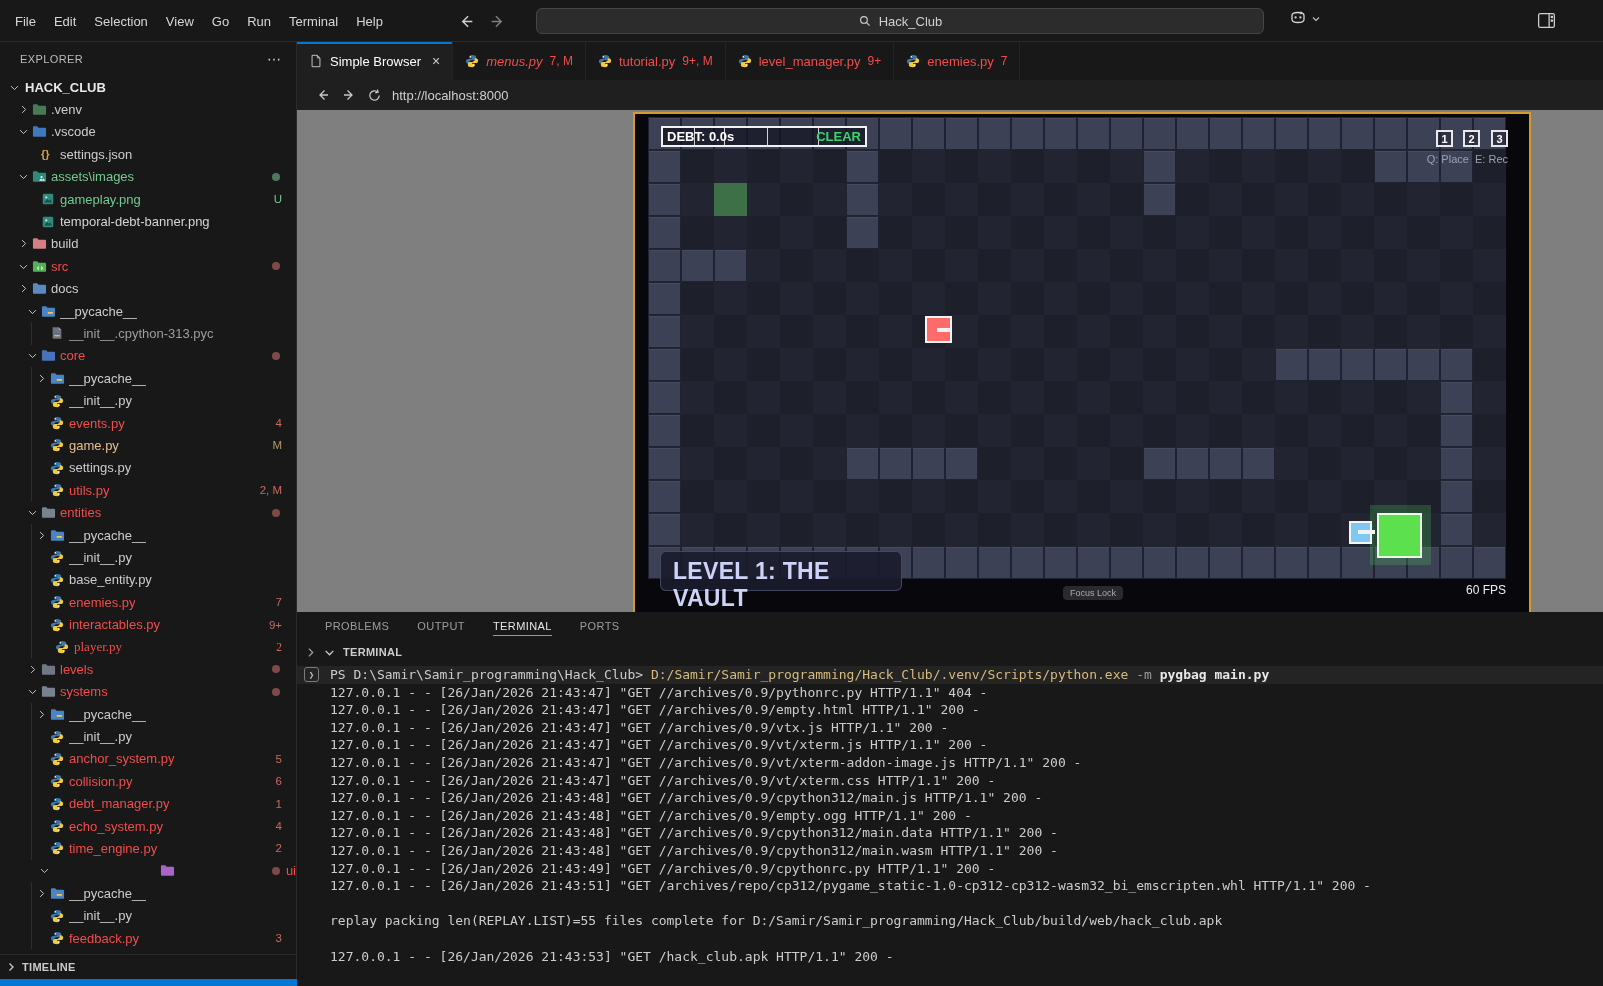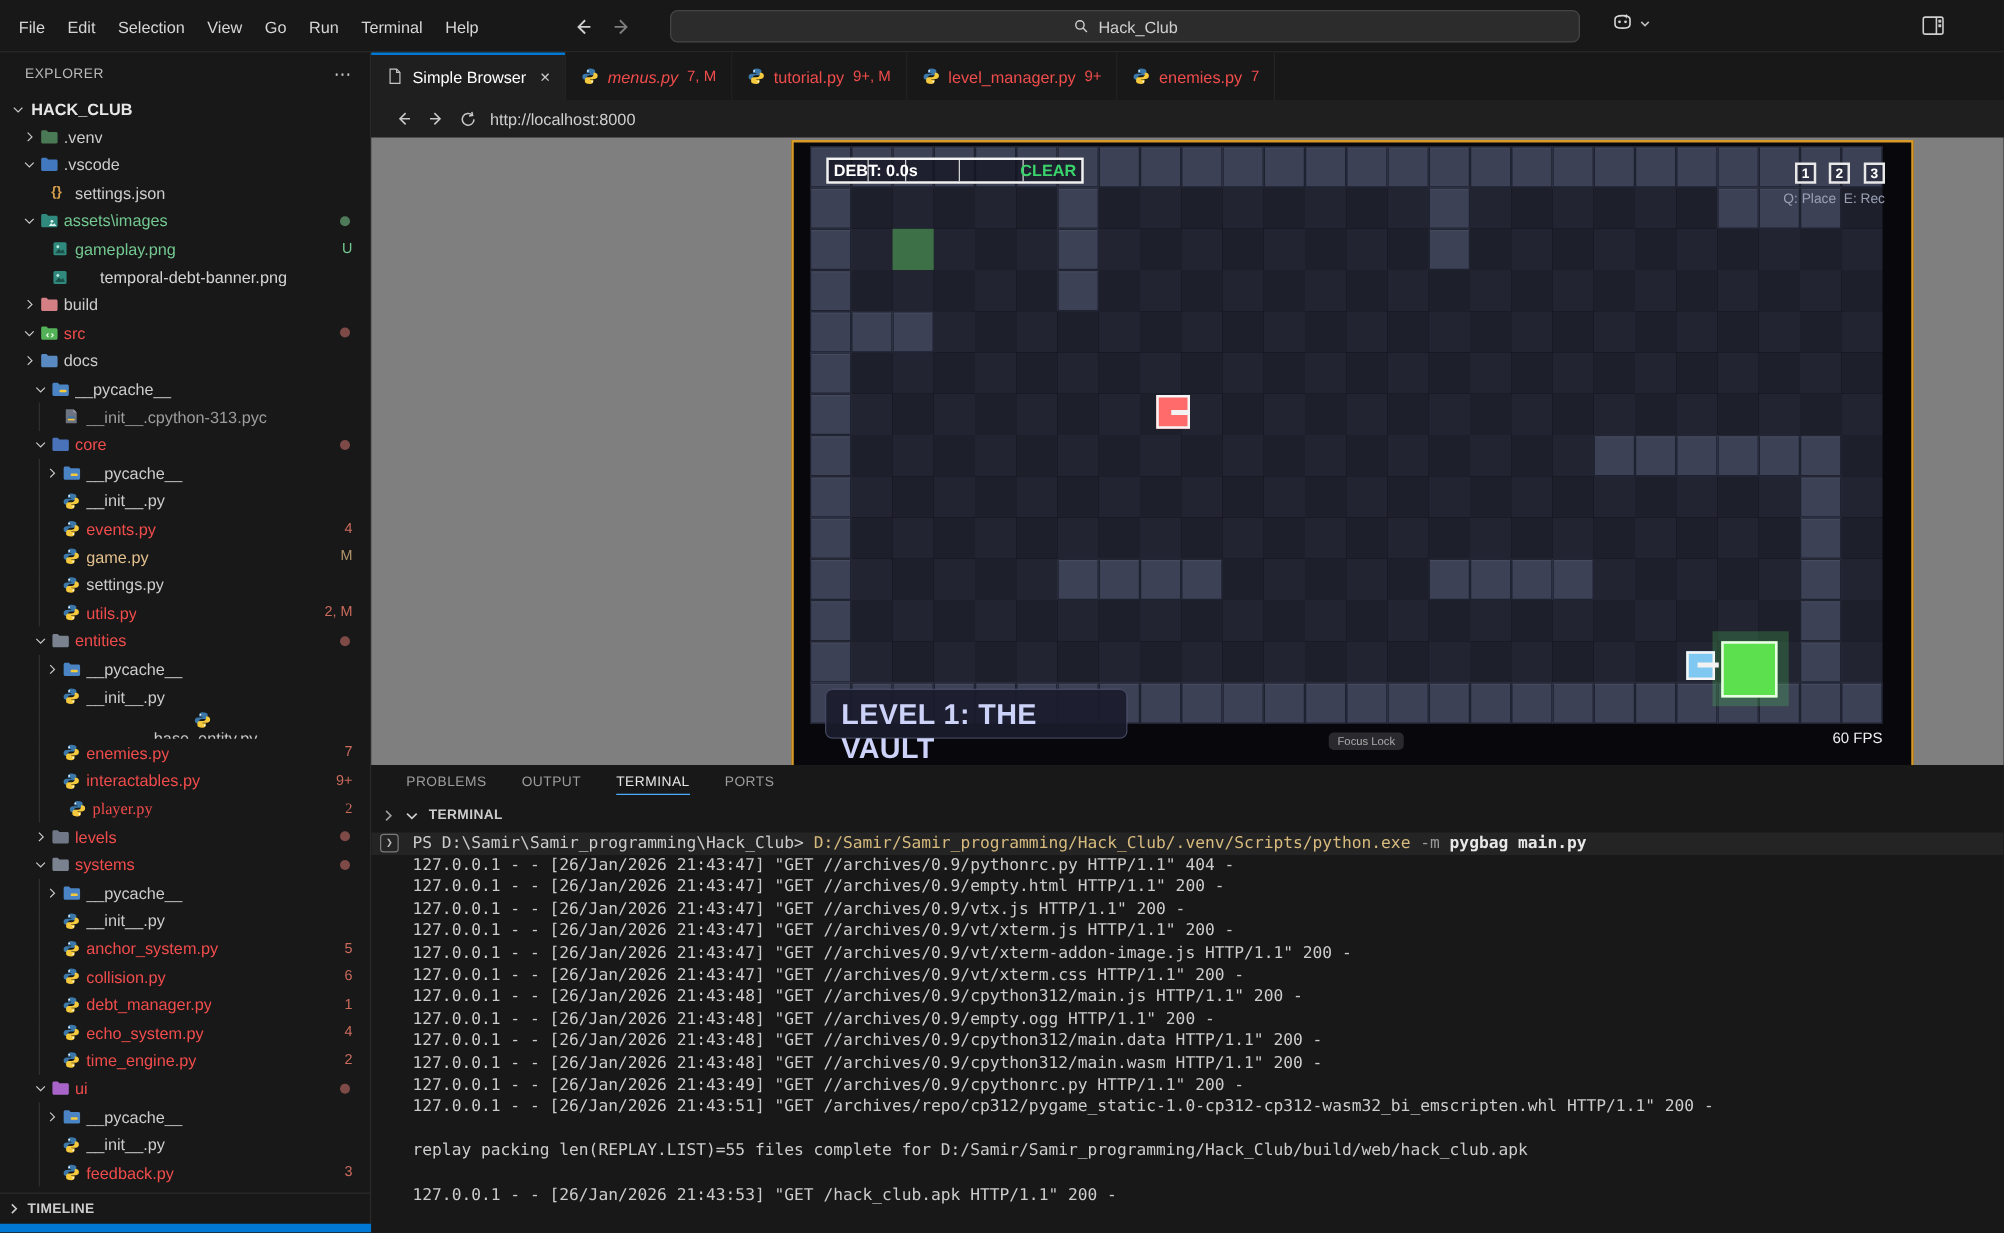--- a/index.html
+++ b/index.html
@@ -242,21 +242,21 @@
         </div>
         <div class="tree-row" style="padding-left: 24px;">
           <span class="chev"></span>
           <span class="ticon">
             <svg width="14" height="14" viewBox="0 0 16 16">
               <rect x="2" y="2" width="12" height="12" rx="1.5" fill="#2f8a7d"></rect>
               <circle cx="6" cy="6.2" r="1.3" fill="#bfe8df"></circle>
               <path d="M3.5 12 L7 8 L9 10 L10.8 8.4 L12.5 12 Z" fill="#1b4f48"></path>
             </svg>
           </span>
-          <span class="lbl" style="color: rgb(212, 212, 212); margin-left: 20px;">temporal-debt-banner.png</span>
+          <span class="lbl" style="color: rgb(212, 212, 212);">temporal-debt-banner.png</span>
         </div>
         <div class="tree-row" style="padding-left: 15px;">
           <span class="chev">
             <svg width="11" height="11" viewBox="0 0 16 16">
               <path d="M6 3 L11 8 L6 13" stroke="#cccccc" stroke-width="1.4" fill="none"></path>
             </svg>
           </span>
           <span class="ticon">
             <svg width="15" height="15" viewBox="0 0 16 16">
               <path d="M1 3.6 C1 2.9 1.6 2.3 2.3 2.3 h3.2 l1.5 1.6 h6.7 c.7 0 1.3.6 1.3 1.3 v7.2 c0 .7-.6 1.3-1.3 1.3 H2.3 C1.6 13.7 1 13.1 1 12.4 Z" fill="#d47f84"></path>
@@ -451,21 +451,21 @@
           <span class="ticon">
             <svg width="14" height="14" viewBox="0 0 16 16">
               <path fill="#3b77a8" d="M7.9 1C6.1 1 5 1.8 5 3.2V5h3v.6H3.6C2 5.6 1 6.8 1 8.4c0 1.6 1 2.8 2.6 2.8h1.2V9.6C4.8 8.2 6 7 7.5 7h3c1.2 0 2.2-1 2.2-2.2V3.2C12.7 1.9 11 1 7.9 1z"></path>
     <path fill="#f5c93e" d="M8.1 15c1.8 0 2.9-.8 2.9-2.2V11h-3v-.6h4.4c1.6 0 2.6-1.2 2.6-2.8 0-1.6-1-2.8-2.6-2.8h-1.2v1.6c0 1.4-1.2 2.6-2.7 2.6h-3c-1.2 0-2.2 1-2.2 2.2v1.6C3.3 14.1 5 15 8.1 15z"></path>
     <circle fill="#ffffff" cx="6.1" cy="3.1" r=".8"></circle>
               <circle fill="#ffffff" cx="9.9" cy="12.9" r=".8"></circle>
             </svg>
           </span>
           <span class="lbl" style="color: rgb(204, 204, 204);">__init__.py</span>
         </div>
-        <div class="tree-row" style="padding-left: 33px; flex-direction: column;">
+        <div class="tree-row" style="padding-left: 33px;">
           <span class="guide"></span>
           <span class="chev"></span>
           <span class="ticon">
             <svg width="14" height="14" viewBox="0 0 16 16">
               <path fill="#3b77a8" d="M7.9 1C6.1 1 5 1.8 5 3.2V5h3v.6H3.6C2 5.6 1 6.8 1 8.4c0 1.6 1 2.8 2.6 2.8h1.2V9.6C4.8 8.2 6 7 7.5 7h3c1.2 0 2.2-1 2.2-2.2V3.2C12.7 1.9 11 1 7.9 1z"></path>
     <path fill="#f5c93e" d="M8.1 15c1.8 0 2.9-.8 2.9-2.2V11h-3v-.6h4.4c1.6 0 2.6-1.2 2.6-2.8 0-1.6-1-2.8-2.6-2.8h-1.2v1.6c0 1.4-1.2 2.6-2.7 2.6h-3c-1.2 0-2.2 1-2.2 2.2v1.6C3.3 14.1 5 15 8.1 15z"></path>
     <circle fill="#ffffff" cx="6.1" cy="3.1" r=".8"></circle>
               <circle fill="#ffffff" cx="9.9" cy="12.9" r=".8"></circle>
             </svg>
           </span>
@@ -632,21 +632,21 @@
             <svg width="14" height="14" viewBox="0 0 16 16">
               <path fill="#3b77a8" d="M7.9 1C6.1 1 5 1.8 5 3.2V5h3v.6H3.6C2 5.6 1 6.8 1 8.4c0 1.6 1 2.8 2.6 2.8h1.2V9.6C4.8 8.2 6 7 7.5 7h3c1.2 0 2.2-1 2.2-2.2V3.2C12.7 1.9 11 1 7.9 1z"></path>
     <path fill="#f5c93e" d="M8.1 15c1.8 0 2.9-.8 2.9-2.2V11h-3v-.6h4.4c1.6 0 2.6-1.2 2.6-2.8 0-1.6-1-2.8-2.6-2.8h-1.2v1.6c0 1.4-1.2 2.6-2.7 2.6h-3c-1.2 0-2.2 1-2.2 2.2v1.6C3.3 14.1 5 15 8.1 15z"></path>
     <circle fill="#ffffff" cx="6.1" cy="3.1" r=".8"></circle>
               <circle fill="#ffffff" cx="9.9" cy="12.9" r=".8"></circle>
             </svg>
           </span>
           <span class="lbl" style="color: rgb(241, 76, 76);">time_engine.py</span>
           <span class="badge" style="color: rgb(201, 106, 92);">2</span>
         </div>
-        <div class="tree-row" style="padding-left: 24px;">
+        <div class="tree-row" style="padding-left: 36px; justify-content: space-between;">
           <span class="chev">
             <svg width="11" height="11" viewBox="0 0 16 16">
               <path d="M3 6 L8 11 L13 6" stroke="#cccccc" stroke-width="1.4" fill="none"></path>
             </svg>
           </span>
           <span class="ticon">
             <svg width="15" height="15" viewBox="0 0 16 16">
               <path d="M1 3.6 C1 2.9 1.6 2.3 2.3 2.3 h3.2 l1.5 1.6 h6.7 c.7 0 1.3.6 1.3 1.3 v7.2 c0 .7-.6 1.3-1.3 1.3 H2.3 C1.6 13.7 1 13.1 1 12.4 Z" fill="#a864c8"></path>
             </svg>
           </span>

